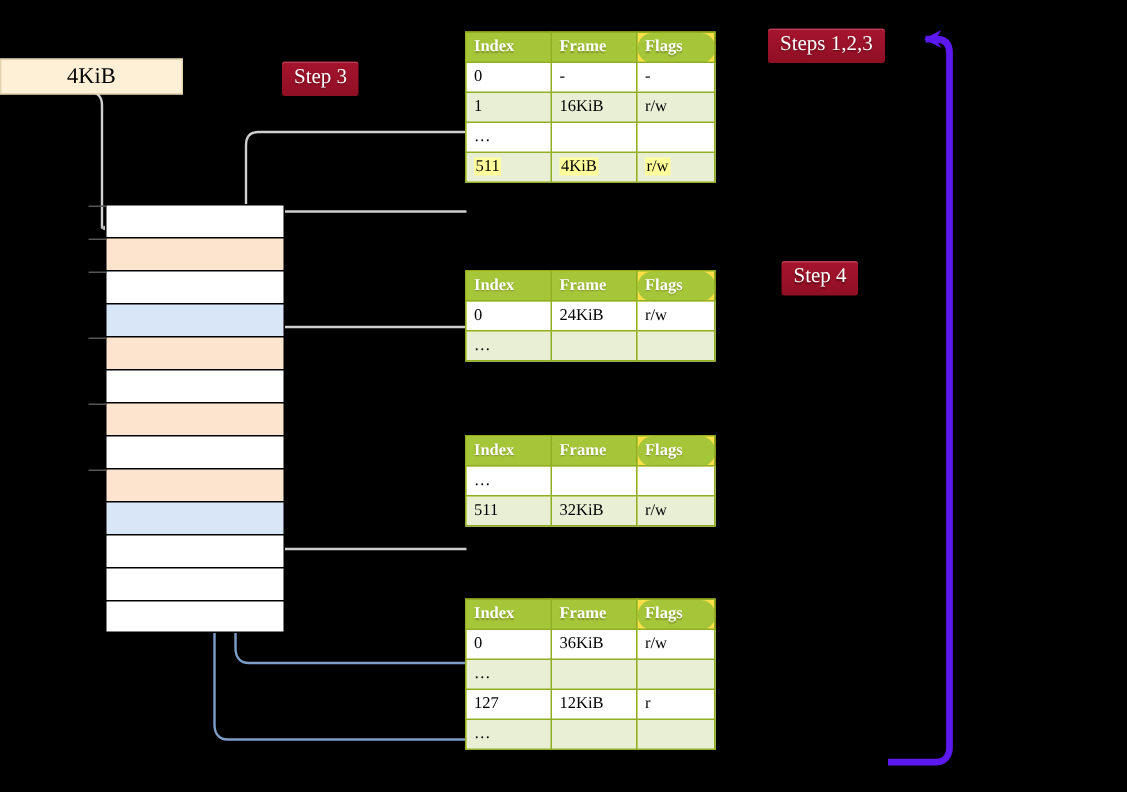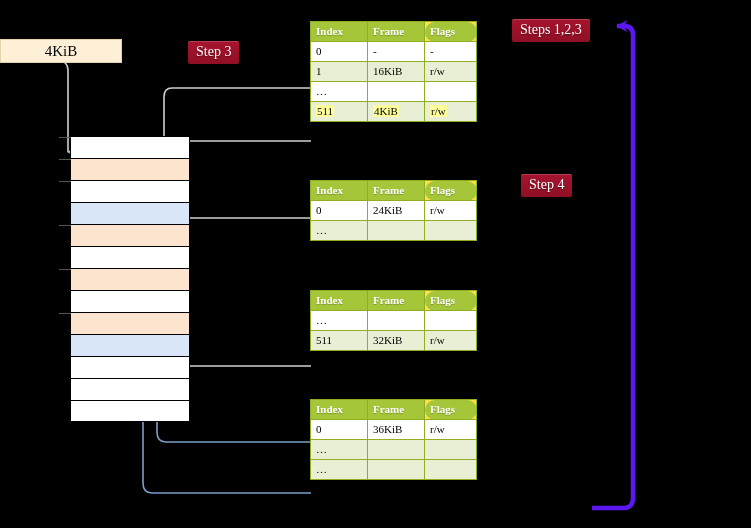--- a/index.html
+++ b/index.html
@@ -287,20 +287,25 @@
       <tr>
         <td class="c-index">0</td>
         <td class="c-frame">36KiB</td>
         <td class="c-flags">r/w</td>
       </tr>
       <tr class="alt">
         <td class="c-index ell">…</td>
         <td class="c-frame"></td>
         <td class="c-flags"></td>
       </tr>
+      <tr>
+        <td class="c-index">127</td>
+        <td class="c-frame">12KiB</td>
+        <td class="c-flags">r</td>
+      </tr>
       <tr class="alt">
         <td class="c-index ell">…</td>
         <td class="c-frame"></td>
         <td class="c-flags"></td>
       </tr>
     </tbody>
   </table>
 
   <div class="badge badge-red" style="left:188px; top:41px;">Step 3</div>
   <div class="badge badge-red" style="left:512px; top:19px;">Steps 1,2,3</div>

